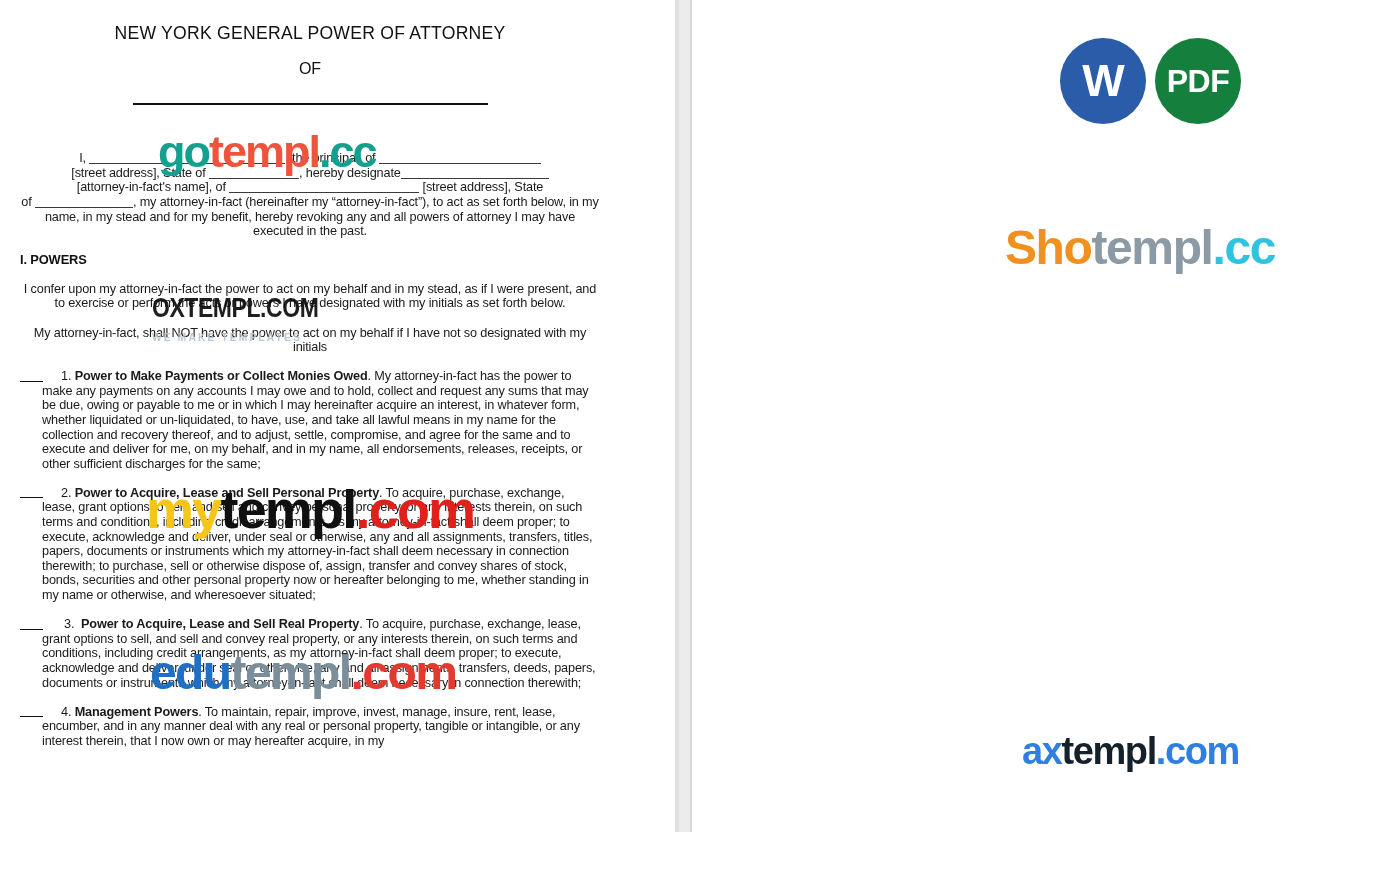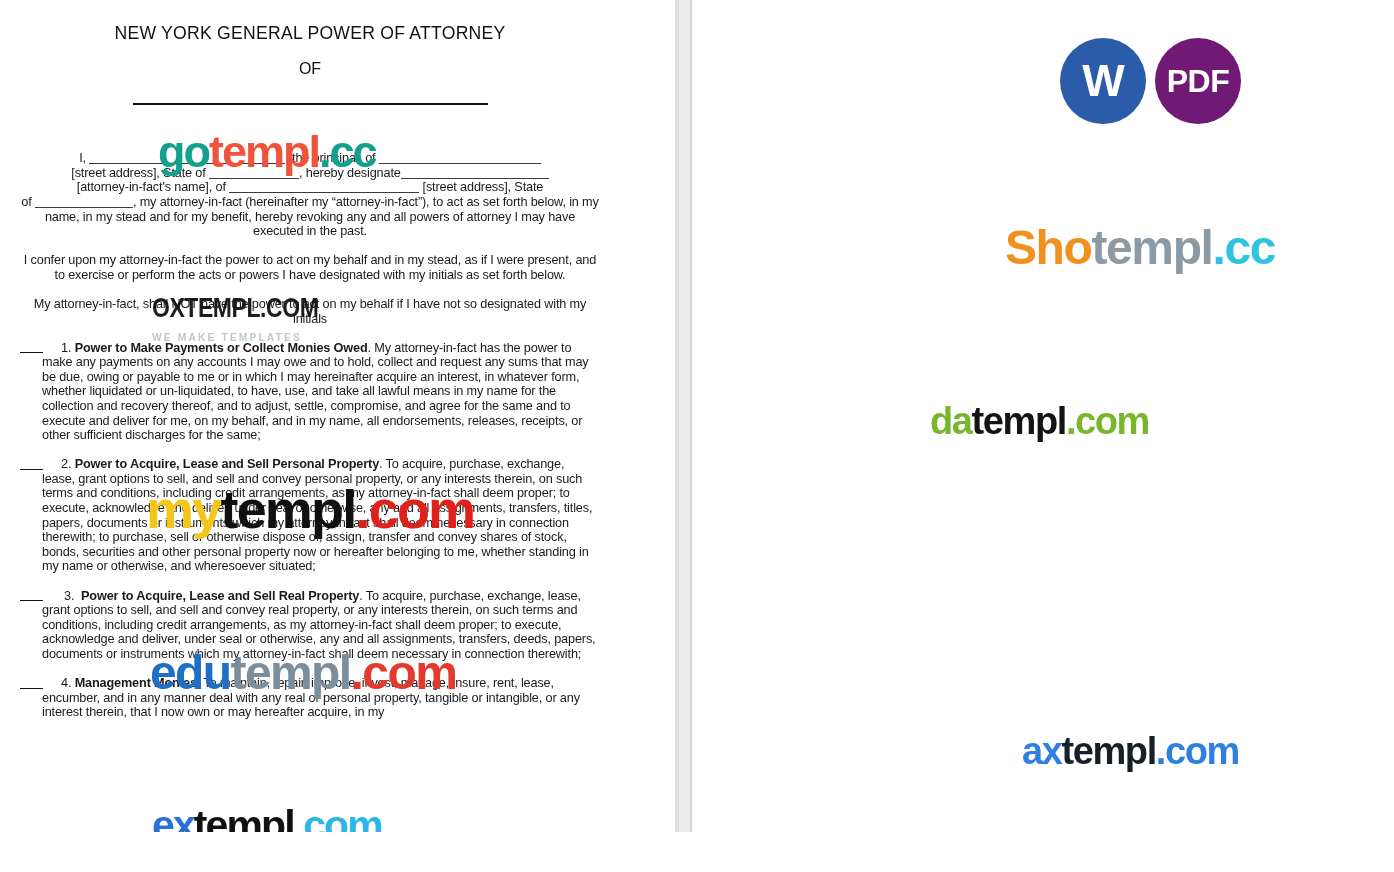--- a/index.html
+++ b/index.html
@@ -245,20 +245,21 @@
 
   <div class="page" id="page-left">
     <div class="doc-body" id="left-body">
 
       <h1 class="doc-title">NEW YORK GENERAL POWER OF ATTORNEY</h1>
       <div class="doc-of">OF</div>
       <div class="name-rule"></div>
 
       <p class="para"><span>I,</span> <span class="fill f-name"></span><span>, the principal, of</span> <span class="fill f-addr"></span><br><span>[street address], State of</span> <span class="fill f-state"></span><span>, hereby designate</span><span class="fill f-desig"></span><br><span>[attorney-in-fact's name], of</span> <span class="fill f-addr2"></span> <span>[street address], State</span><br><span>of</span> <span class="fill f-state2"></span><span>, my attorney-in-fact (hereinafter my “attorney-in-fact”), to act as set forth below, in my name, in my stead and for my benefit, hereby revoking any and all powers of attorney I may have executed in the past.</span></p>
 
+      <h2 class="section-head">I. POWERS</h2>
 
       <p class="para">I confer upon my attorney-in-fact the power to act on my behalf and in my stead, as if I were present, and to exercise or perform the acts or powers I have designated with my initials as set forth below.</p>
       <p class="para">My attorney-in-fact, shall NOT have the power to act on my behalf if I have not so designated with my initials</p>
 
       <div class="item">
         <span class="blank"></span>
         <span class="itext"><span>1.</span> <b>Power to Make Payments or Collect Monies Owed</b><span>. My attorney-in-fact has the power to make any payments on any accounts I may owe and to hold, collect and request any sums that may be due, owing or payable to me or in which I may hereinafter acquire an interest, in whatever form, whether liquidated or un-liquidated, to have, use, and take all lawful means in my name for the collection and recovery thereof, and to adjust, settle, compromise, and agree for the same and to execute and deliver for me, on my behalf, and in my name, all endorsements, releases, receipts, or other sufficient discharges for the same;</span></span>
       </div>
 
       <div class="item">
@@ -266,47 +267,45 @@
         <span class="itext"><span>2.</span> <b>Power to Acquire, Lease and Sell Personal Property</b><span>. To acquire, purchase, exchange, lease, grant options to sell, and sell and convey personal property, or any interests therein, on such terms and conditions, including credit arrangements, as my attorney-in-fact shall deem proper; to execute, acknowledge and deliver, under seal or otherwise, any and all assignments, transfers, titles, papers, documents or instruments which my attorney-in-fact shall deem necessary in connection therewith; to purchase, sell or otherwise dispose of, assign, transfer and convey shares of stock, bonds, securities and other personal property now or hereafter belonging to me, whether standing in my name or otherwise, and wheresoever situated;</span></span>
       </div>
 
       <div class="item">
         <span class="blank"></span>
         <span class="itext wide-indent"><span>3.</span> &nbsp;<b>Power to Acquire, Lease and Sell Real Property</b><span>. To acquire, purchase, exchange, lease, grant options to sell, and sell and convey real property, or any interests therein, on such terms and conditions, including credit arrangements, as my attorney-in-fact shall deem proper; to execute, acknowledge and deliver, under seal or otherwise, any and all assignments, transfers, deeds, papers, documents or instruments which my attorney-in-fact shall deem necessary in connection therewith;</span></span>
       </div>
 
       <div class="item tight">
         <span class="blank"></span>
-        <span class="itext"><span>4.</span> <b>Management Monies</b><span>. To maintain, repair, improve, invest, manage, insure, rent, lease, encumber, and in any manner deal with any real or personal property, tangible or intangible, or any interest therein, that I now own or may hereafter acquire, in my</span></span>
+        <span class="itext"><span>4.</span> <b>Management Powers</b><span>. To maintain, repair, improve, invest, manage, insure, rent, lease, encumber, and in any manner deal with any real or personal property, tangible or intangible, or any interest therein, that I now own or may hereafter acquire, in my</span></span>
       </div>
 
     </div>
 
     <div class="wm" id="wm-gotempl"><span class="a">go</span><span class="b">templ</span><span class="c">.cc</span></div>
 
     <div class="wm" id="wm-oxtempl"><span>OXTEMPL.COM</span><span class="tag">WE MAKE TEMPLATES</span></div>
 
     <div class="wm" id="wm-mytempl"><span class="a">my</span><span class="b">templ</span><span class="c">.com</span></div>
 
     <div class="wm" id="wm-edutempl"><span class="a">edu</span><span class="b">templ</span><span class="c">.com</span></div>
 
-    <div class="wm" id="wm-extempl"><span class="a">ex</span><span class="b">templ</span><span class="c">.com</span></div>
   </div>
 
   <div class="page" id="page-right">
     
   </div>
 
   <div class="wm" id="wm-shotempl"><span class="a">Sho</span><span class="b">templ</span><span class="c">.cc</span></div>
 
-  <div class="wm" id="wm-datempl"><span class="a">da</span><span class="b">templ</span><span class="c">.com</span></div>
 
 
   <div class="wm" id="wm-axtempl"><span class="a">ax</span><span class="b">templ</span><span class="c">.com</span></div>
 
   <div class="badge" id="badge-word" style="background: rgb(43, 92, 170);">
       <span>W</span>
     </div>
-  <div class="badge" id="badge-pdf" style="background: #701a75;">
+  <div class="badge" id="badge-pdf" style="background: #15803d;">
       <span>PDF</span>
     </div>
 
 </div>
 
 </body></html>

